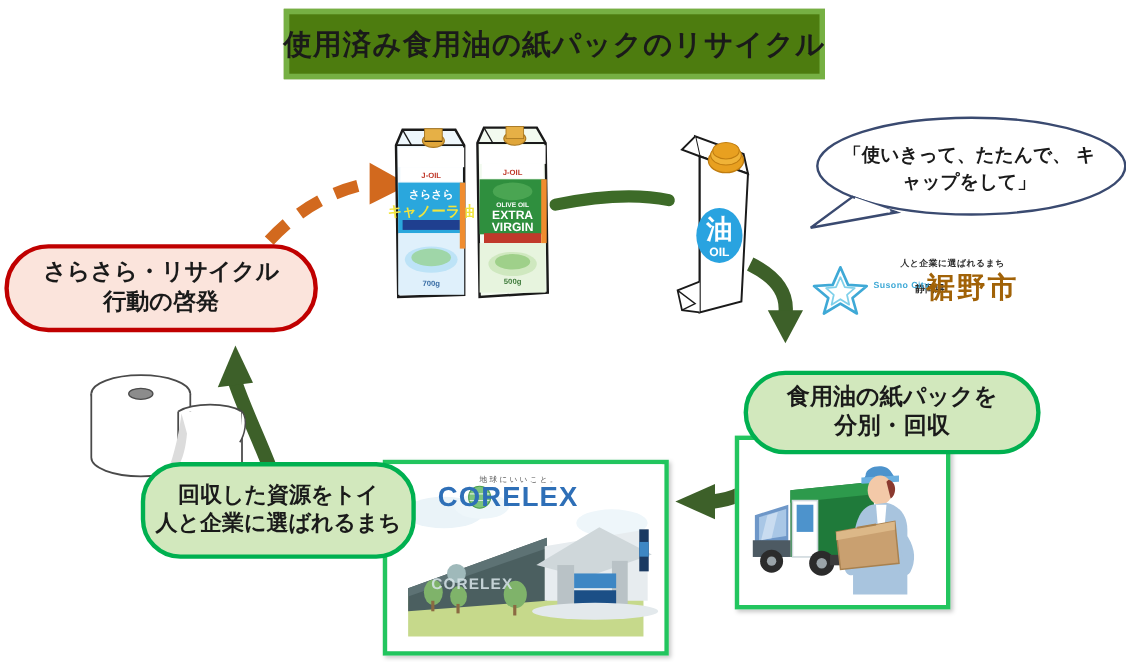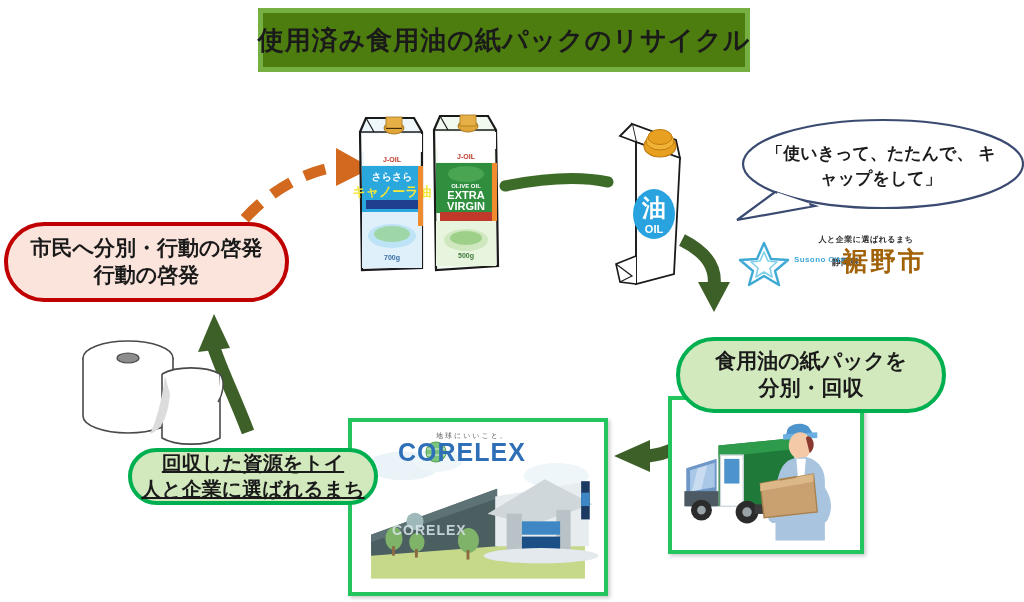--- a/index.html
+++ b/index.html
@@ -33,28 +33,28 @@
     left:4px;top:222px;width:285px;height:80px;
     border:4px solid #c00000;background:#fbe4dc;
     border-radius:42px;font-size:21px;
   }
   #pill-collect{
     left:676px;top:298px;width:270px;height:76px;
     border:4px solid #00b050;background:#d2e8bd;
     border-radius:40px;font-size:21px;margin-top:39px;
   }
   #pill-recycle{
-    left:128px;top:448px;width:250px;height:57px;
+    left:128px;top:420px;width:250px;height:88px;
     border:4px solid #00b050;background:#d2e8bd;
-    border-radius:36px;font-size:20px;text-decoration:underline;
+    border-radius:36px;font-size:20px;
   }
   .pill .ln{display:block;white-space:nowrap;}
 
   
-  #speech-bubble{left:735px;top:116px;width:290px;height:112px;}
+  #speech-bubble{left:735px;top:103px;width:290px;height:112px;}
   #speech-text{
     position:absolute;left:28px;top:26px;width:236px;
     text-align:center;font-size:17px;font-weight:700;color:#1a1a1a;
     line-height:1.45;
   }
 
   
   .photo-card{
     background:#fff;border:4px solid #22c55e;
     box-shadow:2px 2px 4px rgba(0,0,0,.22);
@@ -316,21 +316,21 @@
         <path d="M156,96 C162,106 162,116 158,124" stroke="#a8c4de" stroke-width="11" fill="none" stroke-linecap="round"></path>
       </g>
 
       <path d="M92,88 L148,78 L152,118 L96,124 Z" fill="#c9a070" stroke="#a8814f" stroke-width="1.4"></path>
       <path d="M92,88 L148,78 L148,86 L92,96 Z" fill="#dcb888"></path>
       <path d="M112,84 L130,81" stroke="#a8814f" stroke-width="2"></path>
     </svg>
   </div>
 
   <div class="abs pill" id="pill-citizens">
-    <span class="ln">市民へ分別・行動の啓発</span>
+    <span class="ln">さらさら・リサイクル</span>
     <span class="ln">行動の啓発</span>
   </div>
 
   <div class="abs pill" id="pill-collect">
     <span class="ln">食用油の紙パックを</span>
     <span class="ln">分別・回収</span>
   </div>
 
   <div class="abs pill" id="pill-recycle">
     <span class="ln">回収した資源をトイ</span>

